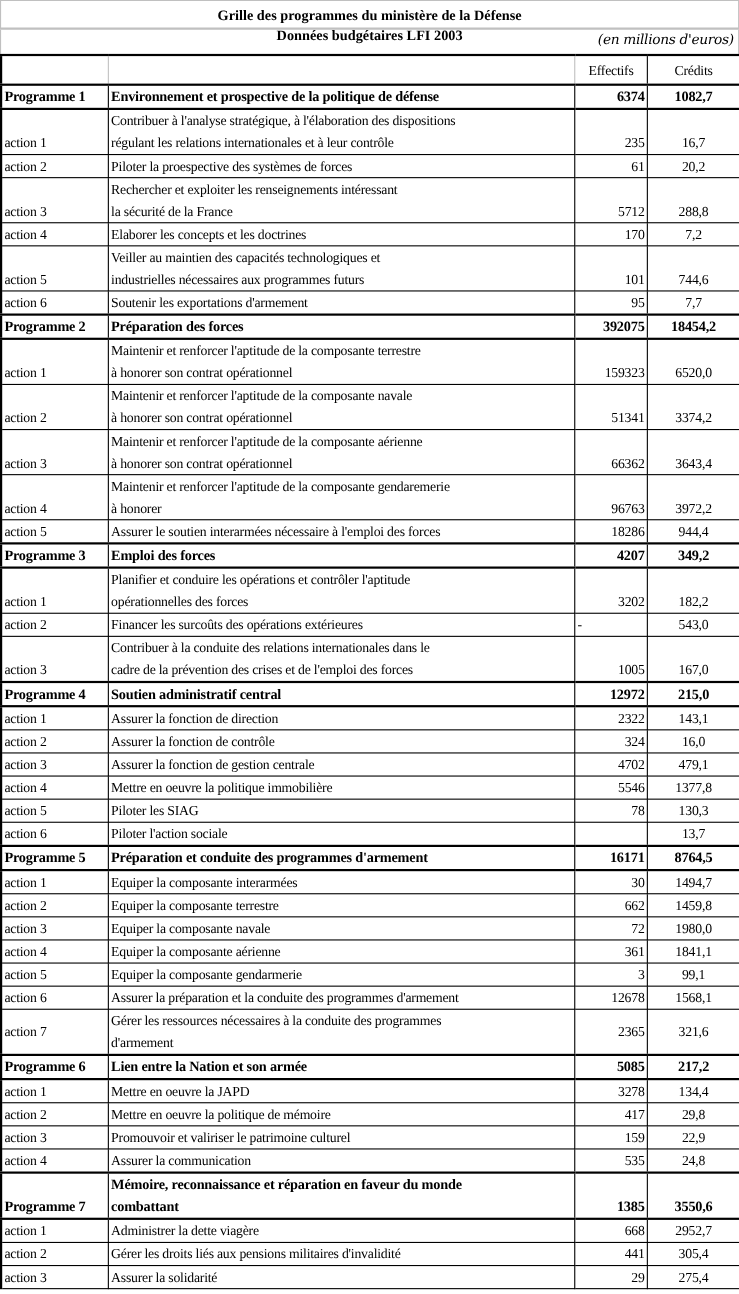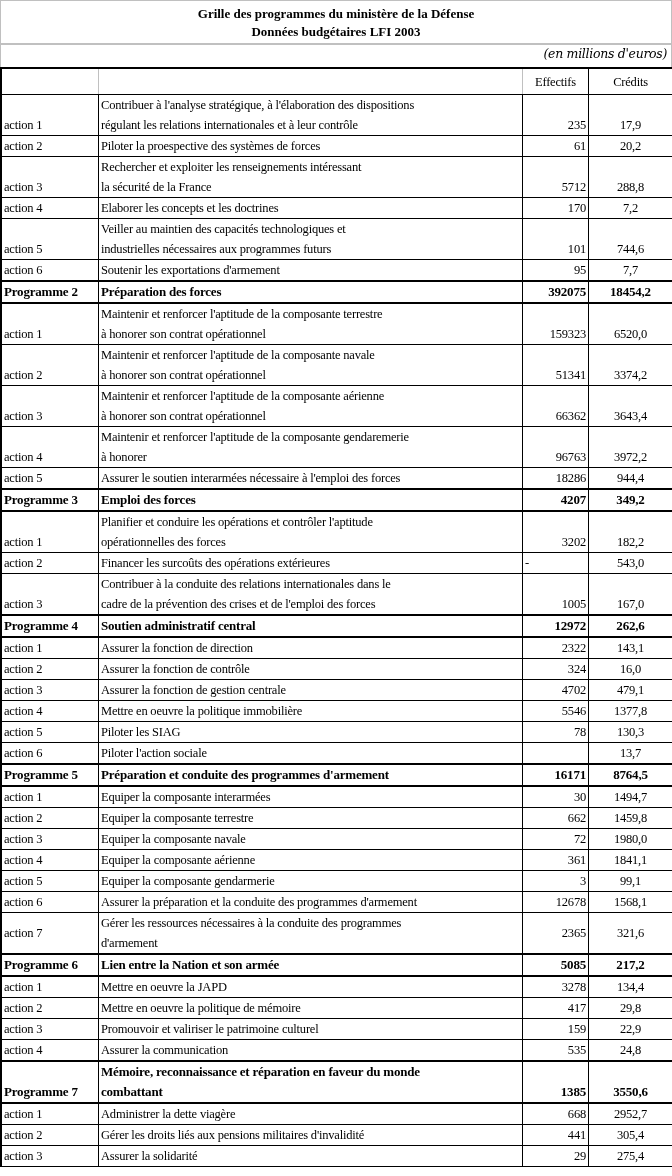--- a/index.html
+++ b/index.html
@@ -1,18 +1,18 @@
 <!DOCTYPE html>
 <html><head>
 <meta charset="utf-8">
 <style>
   html, body { margin:0; padding:0; background:#ffffff; }
   body { width:672px; height:1176px; overflow:hidden; font-family:"Liberation Serif", "DejaVu Serif", serif; color:#000; }
   .sheet { position:relative; width:672px; }
-  .title-block { height:45px; border:1px solid #c0c0c0; border-bottom:2px solid #c0c0c0; box-sizing:border-box; text-align:center; }
+  .title-block { height:27px; border:1px solid #c0c0c0; border-bottom:2px solid #c0c0c0; box-sizing:border-box; text-align:center; }
   .title-line { font-weight:bold; font-size:13px; line-height:18px; }
   .title-line.first { padding-top:4px; }
   .units-row { height:22px; border-left:1px solid #c0c0c0; border-right:1px solid #c0c0c0; box-sizing:border-box; text-align:right; font-style:italic; font-size:12.5px; line-height:17px; padding-right:4px; font-family:"DejaVu Serif", serif; letter-spacing:-0.3px; }
   table { border-collapse:collapse; table-layout:fixed; width:671px; }
   td { border:1px solid #000; font-size:12.5px; padding:0 2px; vertical-align:bottom; line-height:20px; white-space:nowrap; overflow:hidden; letter-spacing:-0.2px; }
   td.c1 { width:92px; }
   td.c2 { width:419px; }
   td.c3 { width:61px; text-align:right;margin-left:44px; }
   td.c4 { width:79px; text-align:center;margin-top:24px; }
   tr.hdr td { height:25px; vertical-align:middle; border-top:2px solid #000; }
@@ -38,28 +38,34 @@
   <div class="units-row">(en millions d'euros)</div>
 
   <table>
     <tbody id="tbody">
       <tr class="hdr">
         <td class="c1"></td>
         <td class="c2"></td>
         <td class="c3">Effectifs</td>
         <td class="c4">Crédits</td>
       </tr>
+    <tr class="prog single">
+          <td class="c1">Programme 1</td>
+          <td class="c2">Environnement et prospective de la politique de défense</td>
+          <td class="c3">6374</td>
+          <td class="c4">1082,7</td>
+        </tr>
         <tr class="double">
           <td class="c1">action 1</td>
           <td class="c2">
             <span class="l2">Contribuer à l'analyse stratégique, à l'élaboration des dispositions</span>
             <span class="l2">régulant les relations internationales et à leur contrôle</span>
           </td>
           <td class="c3">235</td>
-          <td class="c4">17,9</td>
+          <td class="c4">16,7</td>
         </tr>
         <tr class="single">
           <td class="c1">action 2</td>
           <td class="c2">Piloter la proespective des systèmes de forces</td>
           <td class="c3">61</td>
           <td class="c4">20,2</td>
         </tr>
         <tr class="double">
           <td class="c1">action 3</td>
           <td class="c2">
@@ -165,21 +171,21 @@
             <span class="l2">Contribuer à la conduite des relations internationales dans le</span>
             <span class="l2">cadre de la prévention des crises et de l'emploi des forces</span>
           </td>
           <td class="c3">1005</td>
           <td class="c4">167,0</td>
         </tr>
         <tr class="prog single">
           <td class="c1">Programme 4</td>
           <td class="c2">Soutien administratif central</td>
           <td class="c3">12972</td>
-          <td class="c4">262,6</td>
+          <td class="c4">215,0</td>
         </tr>
         <tr class="single">
           <td class="c1">action 1</td>
           <td class="c2">Assurer la fonction de direction</td>
           <td class="c3">2322</td>
           <td class="c4">143,1</td>
         </tr>
         <tr class="single">
           <td class="c1">action 2</td>
           <td class="c2">Assurer la fonction de contrôle</td>

